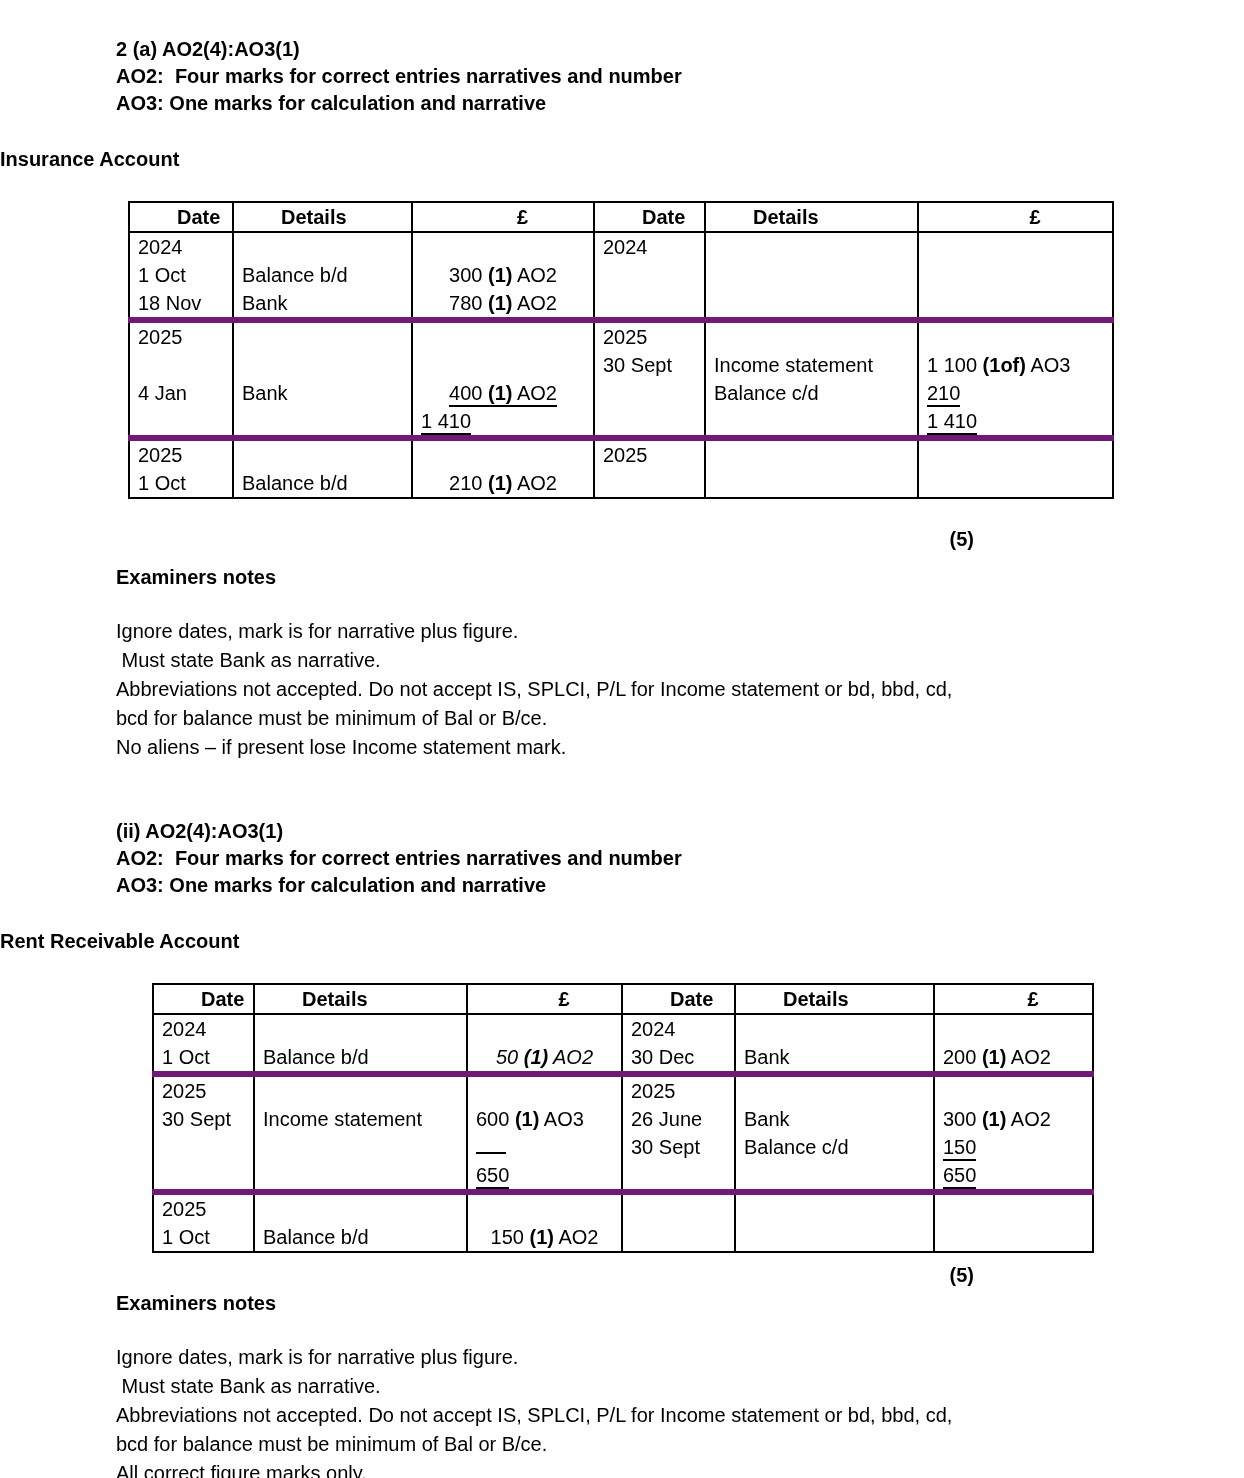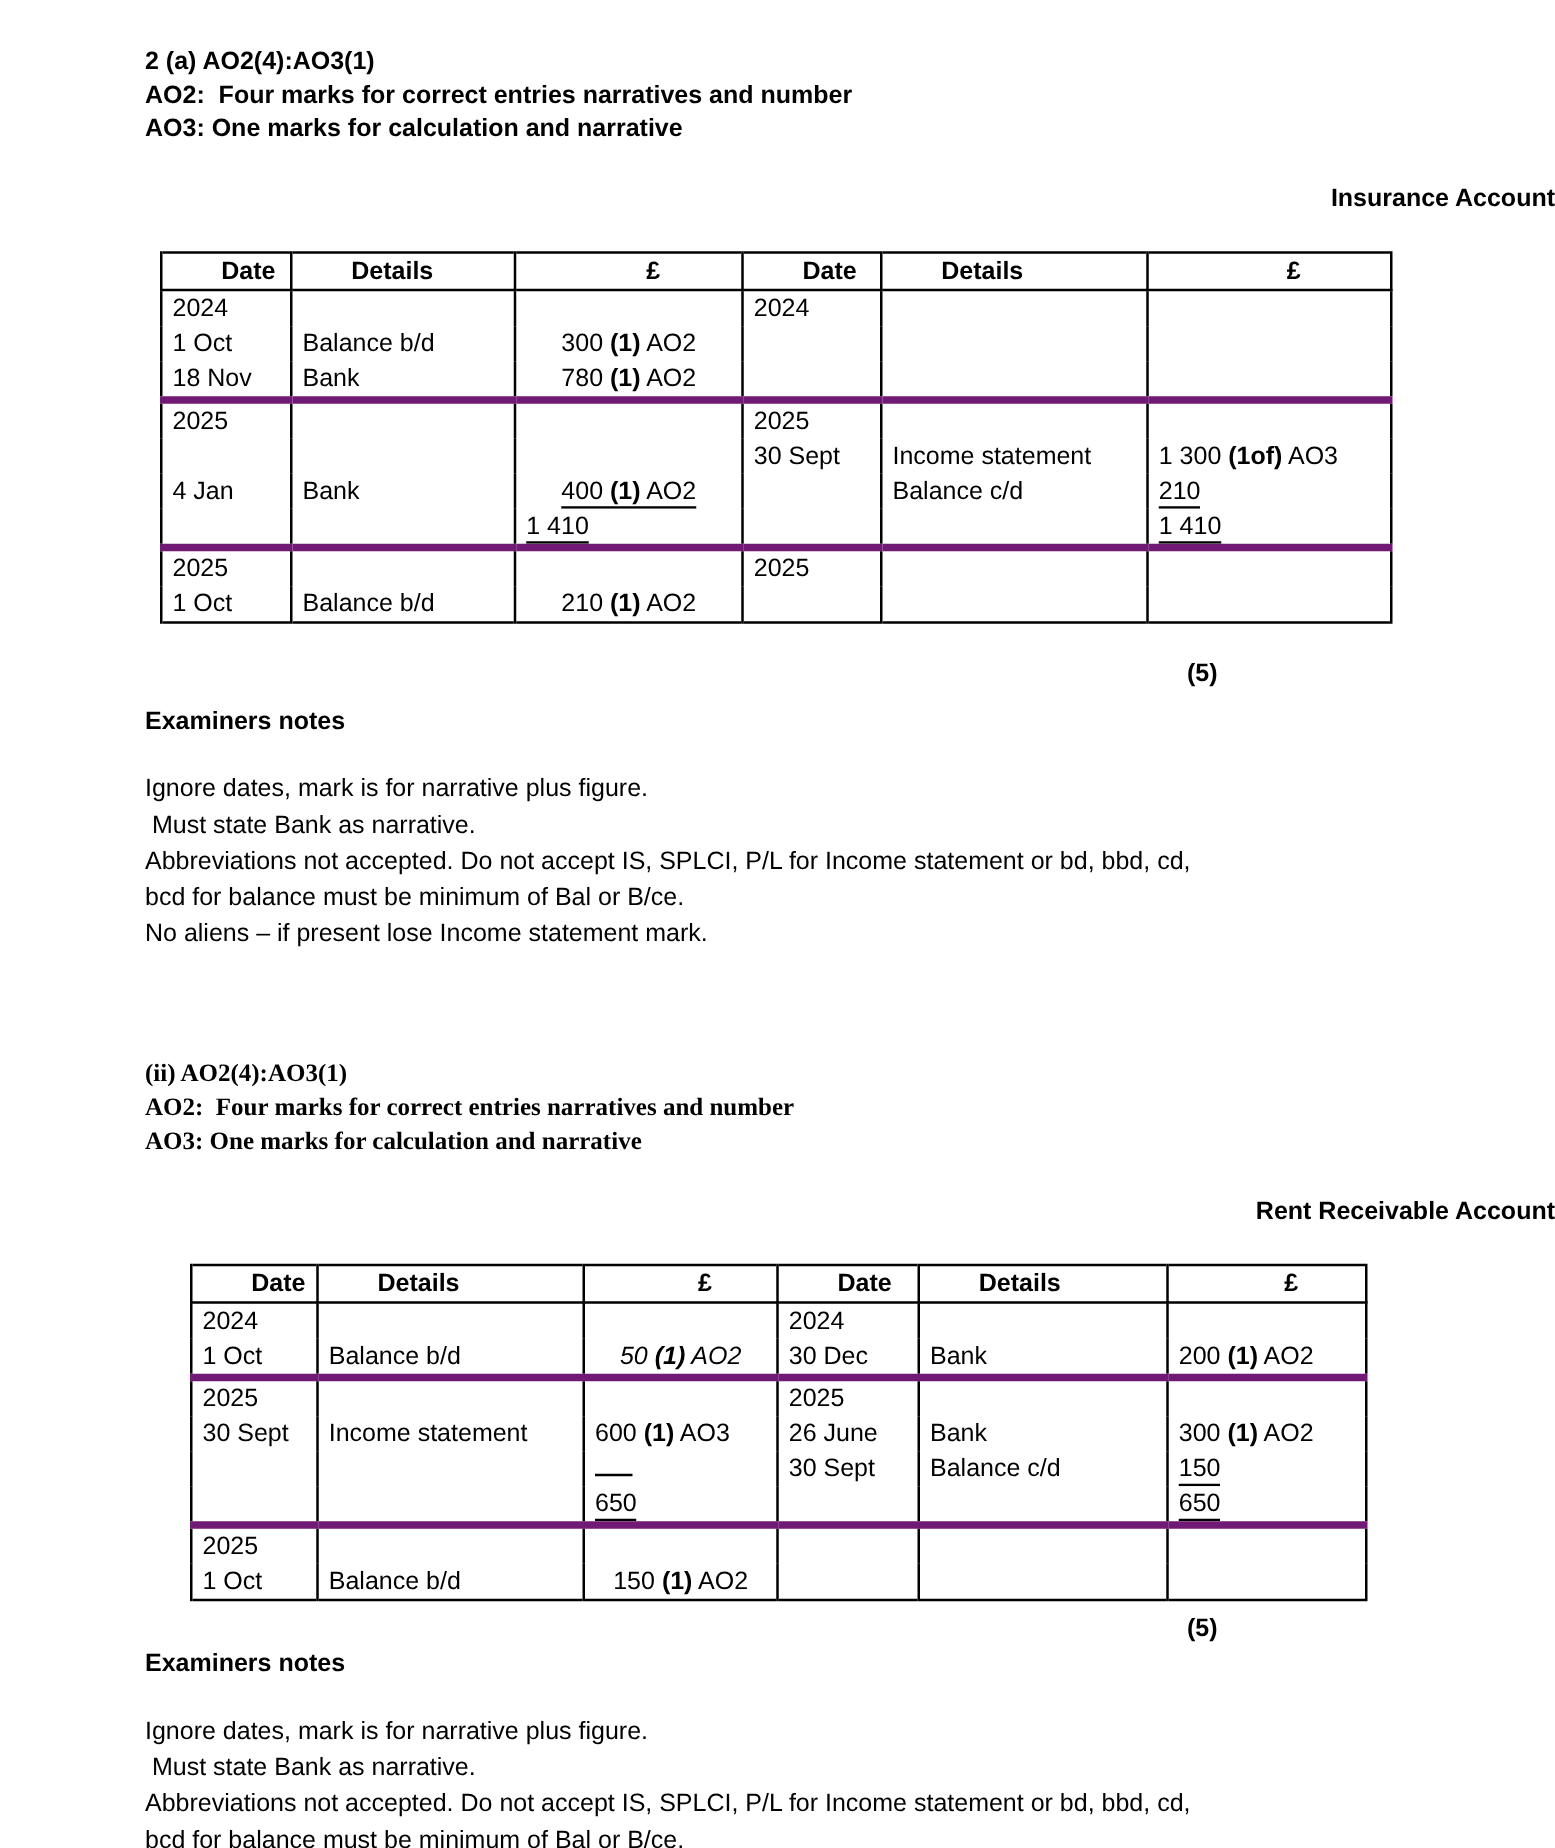--- a/index.html
+++ b/index.html
@@ -18,27 +18,26 @@
     min-height: 1478px;
     padding: 36px 0 30px 0;
     box-sizing: border-box;
   }
   .hblock {
     margin-left: 116px;
     font-weight: bold;
     white-space: pre-wrap;
     line-height: 27px;
   }
-  .hblock-b { margin-top: 84px; font-family: Liberation Serif, serif; }
+  .hblock-b { margin-top: 56px; }
   .account-title {
-    text-align: right;
+    text-align: left;
     font-weight: bold;
     margin: 30px 0 30px 0;
     line-height: 24px;
-    padding-left: 44px;
   }
   table {
     border-collapse: collapse;
     table-layout: fixed;
     border: 2px solid #000;
   }
   .t1 { margin-left: 128px; width: 984px; }
   .t2 { margin-left: 152px; width: 940px; }
   .t1 col.c1 { width: 104px; } .t1 col.c2 { width: 179px; } .t1 col.c3 { width: 182px; }
   .t1 col.c4 { width: 111px; } .t1 col.c5 { width: 213px; } .t1 col.c6 { width: 195px; }
@@ -154,21 +153,21 @@
           <td><span><span>2025</span></span></td>
           <td></td>
           <td></td>
         </tr>
         <tr>
           <td></td>
           <td></td>
           <td></td>
           <td><span><span>30 Sept</span></span></td>
           <td><span><span>Income statement</span></span></td>
-          <td><span><span>1 300 </span><span class="b">(1of)</span><span> AO3</span></span></td>
+          <td><span><span>1 100 </span><span class="b">(1of)</span><span> AO3</span></span></td>
         </tr>
         <tr>
           <td><span><span>4 Jan</span></span></td>
           <td><span><span>Bank</span></span></td>
           <td style="text-align: center;"><span class="u"><span>400 </span><span class="b">(1)</span><span> AO2</span></span></td>
           <td></td>
           <td><span><span>Balance c/d</span></span></td>
           <td><span class="u"><span>210</span></span></td>
         </tr>
         <tr>

